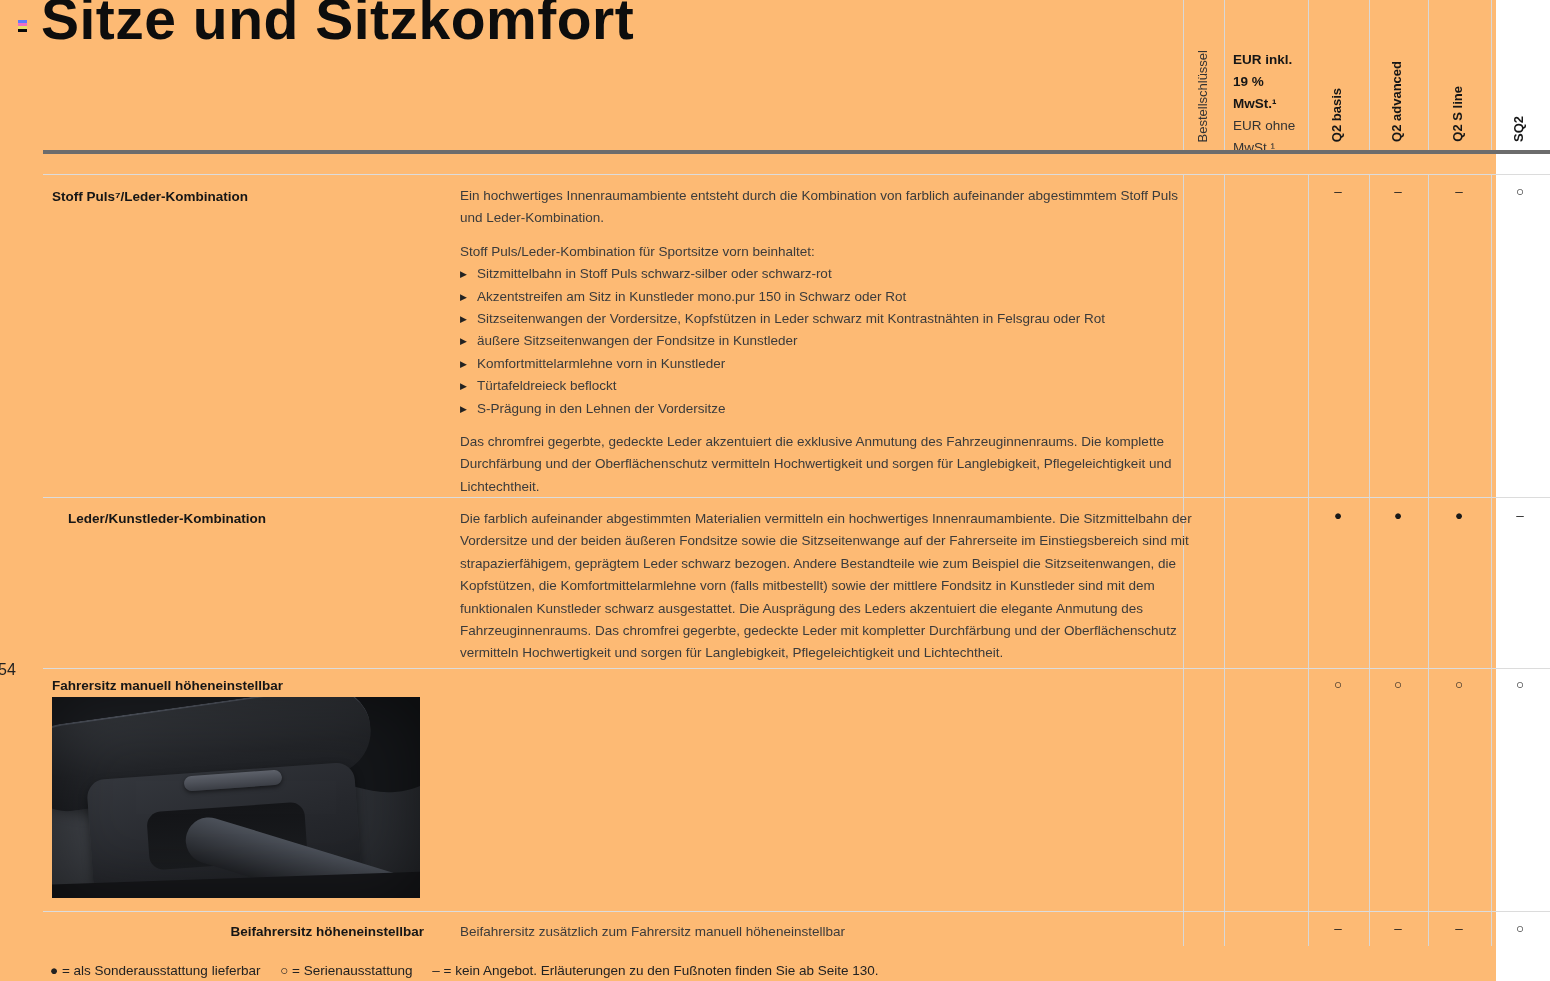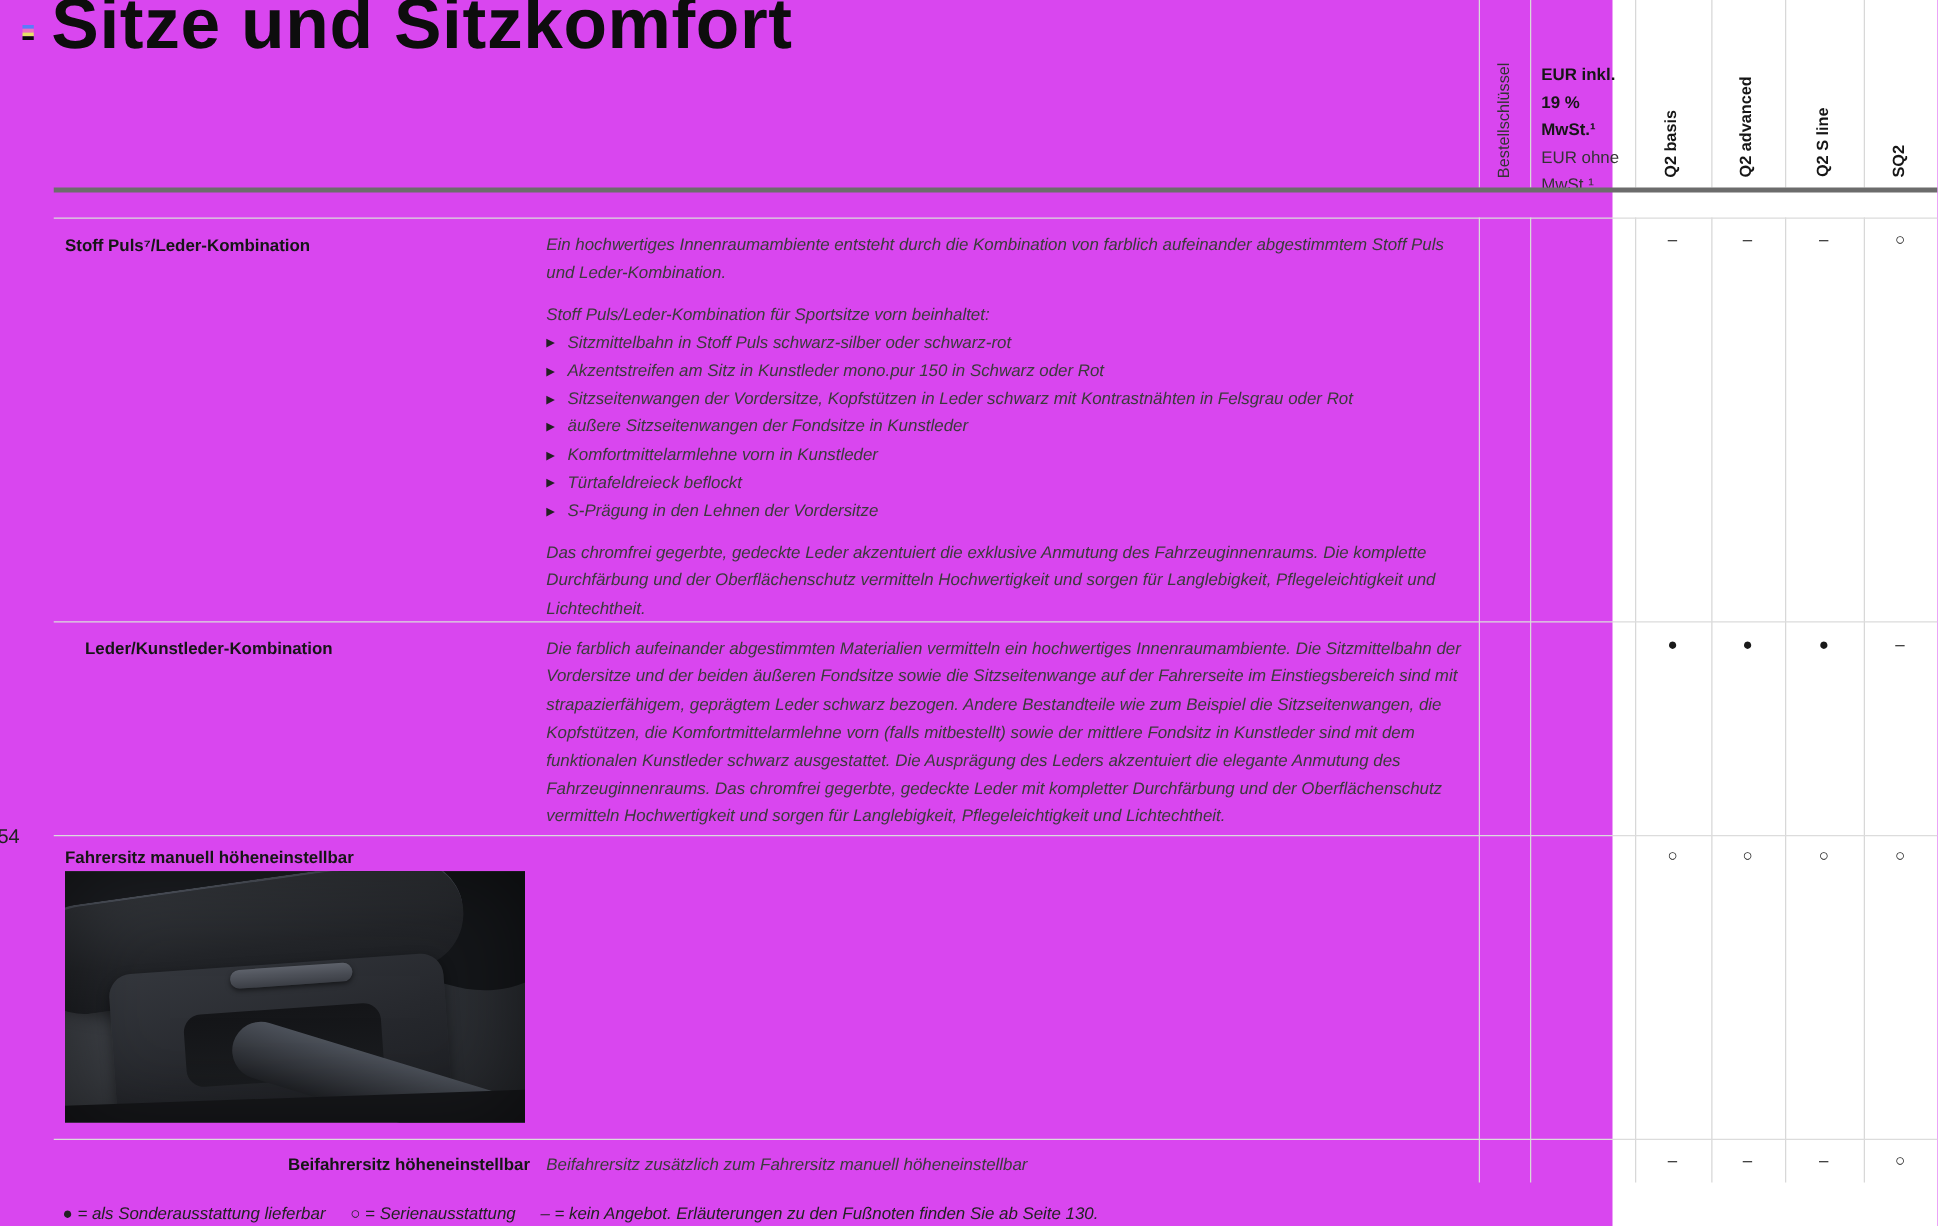--- a/index.html
+++ b/index.html
@@ -1,21 +1,21 @@
 <!DOCTYPE html>
 <html><head>
 <meta charset="utf-8">
 <style>
   html,body{margin:0;padding:0;}
   body{
     width:1550px;height:981px;overflow:hidden;background:#ffffff;
     font-family:"Liberation Sans","DejaVu Sans",sans-serif;
     -webkit-font-smoothing:antialiased;
   }
-  .page{position:relative;width:1290px;height:981px;background:#d946ef;}
+  .page{position:relative;width:1496px;height:981px;background:#fdba74;}
 
   
   .color-bar{position:absolute;left:18px;top:20px;width:9px;height:12px;}
   .color-bar div{width:9px;height:3px;}
 
   
   .title{
     position:absolute;left:41px;top:-9px;
     font-size:57px;font-weight:700;color:#0d0d0d;letter-spacing:.5px;
     white-space:nowrap;line-height:1;
@@ -39,22 +39,22 @@
     font-size:13.5px;line-height:22px;color:#333;
   }
   .price-head .b{font-weight:700;color:#161616;}
 
   
   .row-label{
     position:absolute;left:52px;width:372px;
     font-size:13.5px;font-weight:700;color:#161616;line-height:21px;
   }
   .desc{
-    position:absolute;left:437px;width:740px;
-    font-size:13.5px;color:#3b3b3b;line-height:22.4px;font-style:italic;
+    position:absolute;left:460px;width:740px;
+    font-size:13.5px;color:#3b3b3b;line-height:22.4px;
   }
   .desc p{margin:0;}
   .desc .gap-below{margin-bottom:11px;}
   .desc .gap-above{margin-top:11px;}
   .bullet{display:flex;}
   .bullet .mark{
     flex:0 0 17px;font-size:9px;line-height:22.4px;color:#222;
   }
   .val{
     position:absolute;width:44px;height:18px;text-align:center;
@@ -115,21 +115,21 @@
 
   .page-number{
     position:absolute;left:-2px;top:661px;
     font-size:16px;color:#222;
   }
 
   .legend{
     position:absolute;left:50px;top:963px;
     font-size:13.5px;color:#222;white-space:nowrap;
   }
-  .legend span{margin-right:16px;font-style:italic;}
+  .legend span{margin-right:16px;}
   .legend span:last-child{margin-right:0;}
 </style>
 </head>
 <body>
 
 <div class="page">
 
   <div class="color-bar">
     <div style="background: rgb(91, 124, 250);"></div>
     <div style="background: rgb(238, 111, 194);"></div>

